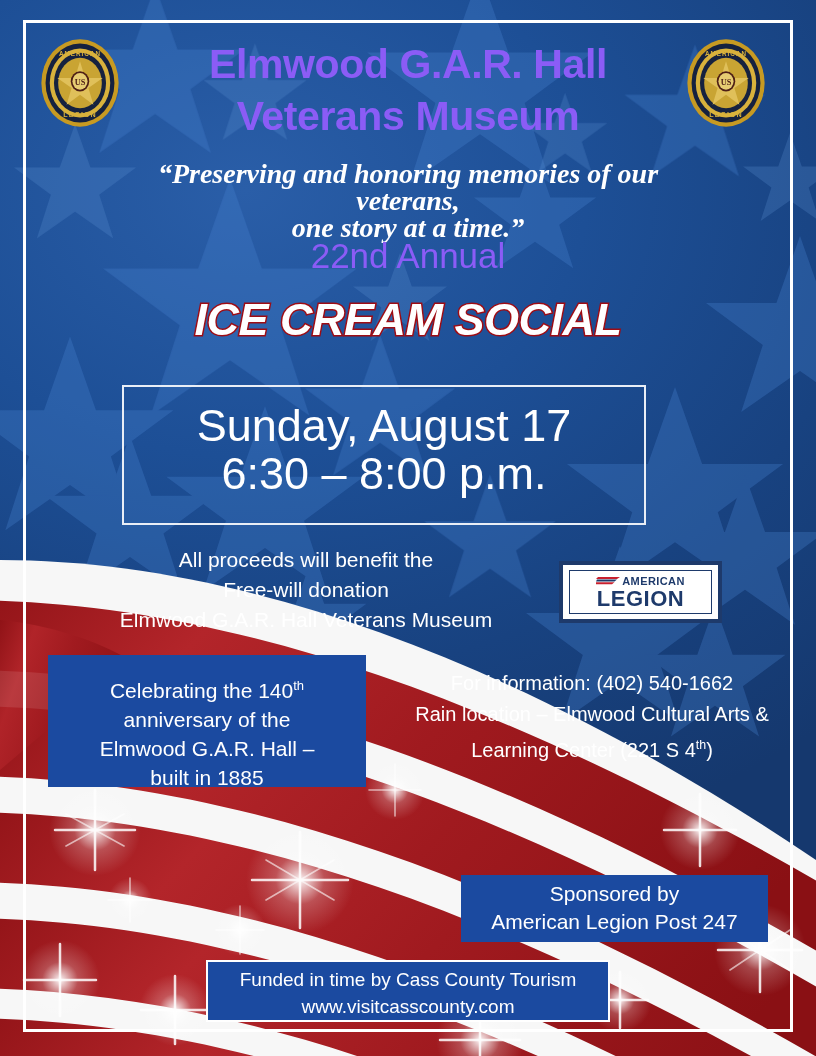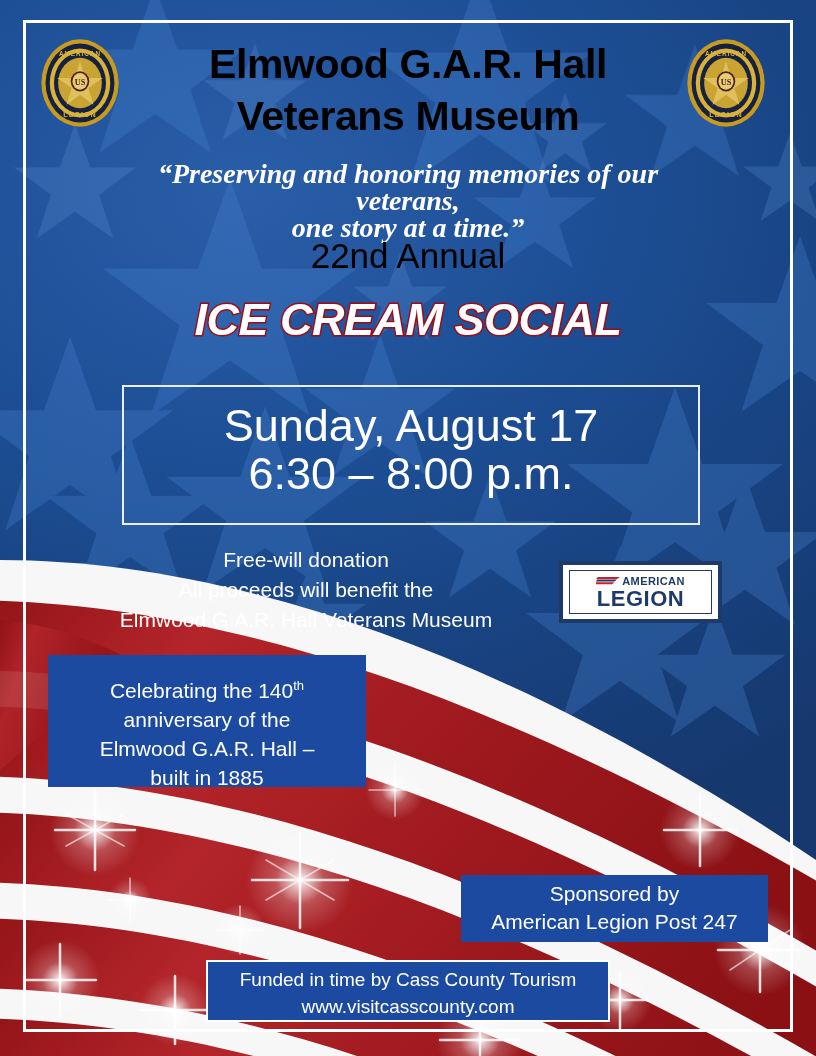--- a/index.html
+++ b/index.html
@@ -63,21 +63,21 @@
     width: 84px; height: 96px;
   }
   .emblem.left  { left: 38px;  top: 35px; }
   .emblem.right { left: 684px; top: 35px; }
 
   .title {
     position: absolute;
     left: 110px; top: 38px;
     width: 596px;
     text-align: center;
-    color: #000000;
+    color: #8b5cf6;
     font-weight: bold;
     font-size: 41px;
     line-height: 52px;
     letter-spacing: -0.4px;
   }
 
   .tagline {
     position: absolute;
     left: 120px; top: 160px;
     width: 576px;
@@ -88,21 +88,21 @@
     font-style: italic;
     font-size: 28px;
     line-height: 27px;
   }
 
   .annual {
     position: absolute;
     left: 108px; top: 237px;
     width: 600px;
     text-align: center;
-    color: #000000;
+    color: #8b5cf6;
     font-size: 35px;
     line-height: 38px;
   }
 
   .headline {
     position: absolute;
     left: 8px; top: 286px;
     width: 800px;
     text-align: center;
     font-style: italic;
@@ -111,21 +111,21 @@
     line-height: 68px;
     letter-spacing: -0.5px;
     color: #ffffff;
     -webkit-text-stroke: 3px #9e0c14;
     paint-order: stroke fill;
   }
 
   .datebox {
     position: absolute;
     left: 122px; top: 385px;
-    width: 578px; height: 140px;
+    width: 524px; height: 140px;
     border: 2px solid #e9eef6;
     box-sizing: border-box;
   }
   .datebox .date {
     margin-top: 13px;
     text-align: center;
     color: #ffffff;
     font-size: 45px;
     line-height: 52px;
   }
@@ -401,22 +401,22 @@
     <div class="annual">22nd Annual</div>
 
     <div class="headline">ICE CREAM SOCIAL</div>
 
     <div class="datebox">
       <div class="date">Sunday, August 17</div>
       <div class="time">6:30 – 8:00 p.m.</div>
     </div>
 
     <div class="donation">
+      <div>All proceeds will benefit the</div>
       <div>Free-will donation</div>
-      <div>All proceeds will benefit the</div>
       <div>Elmwood G.A.R. Hall Veterans Museum</div>
     </div>
 
     <div class="al-logo">
       <div class="al-inner">
         <div class="al-top">
           <svg width="26" height="12" viewBox="0 0 26 12">
             <path d="M2,2 L24,2 L21,4 L0,4 Z" fill="#c8202e"></path>
             <path d="M1,4.6 L21,4.6 L18.5,6.6 L0,6.6 Z" fill="#1e3a6b"></path>
             <path d="M0,7.2 L18.5,7.2 L16,9.2 L0,9.2 Z" fill="#c8202e"></path>
@@ -429,20 +429,27 @@
 
     <div class="navybox box-anniversary">
       <div>
         <span>Celebrating the 140</span><sup>th</sup>
       </div>
       <div>anniversary of the</div>
       <div>Elmwood G.A.R. Hall –</div>
       <div>built in 1885</div>
     </div>
 
+    <div class="info">
+      <div>For information:  (402) 540-1662</div>
+      <div>Rain location – Elmwood Cultural Arts &amp;</div>
+      <div>
+        <span>Learning Center (221 S 4</span><sup>th</sup><span>)</span>
+      </div>
+    </div>
 
     <div class="navybox box-sponsor">
       <div>Sponsored by</div>
       <div>American Legion Post 247</div>
     </div>
 
     <div class="navybox box-funded">
       <div>Funded in time by Cass County Tourism</div>
       <div>www.visitcasscounty.com</div>
     </div>

